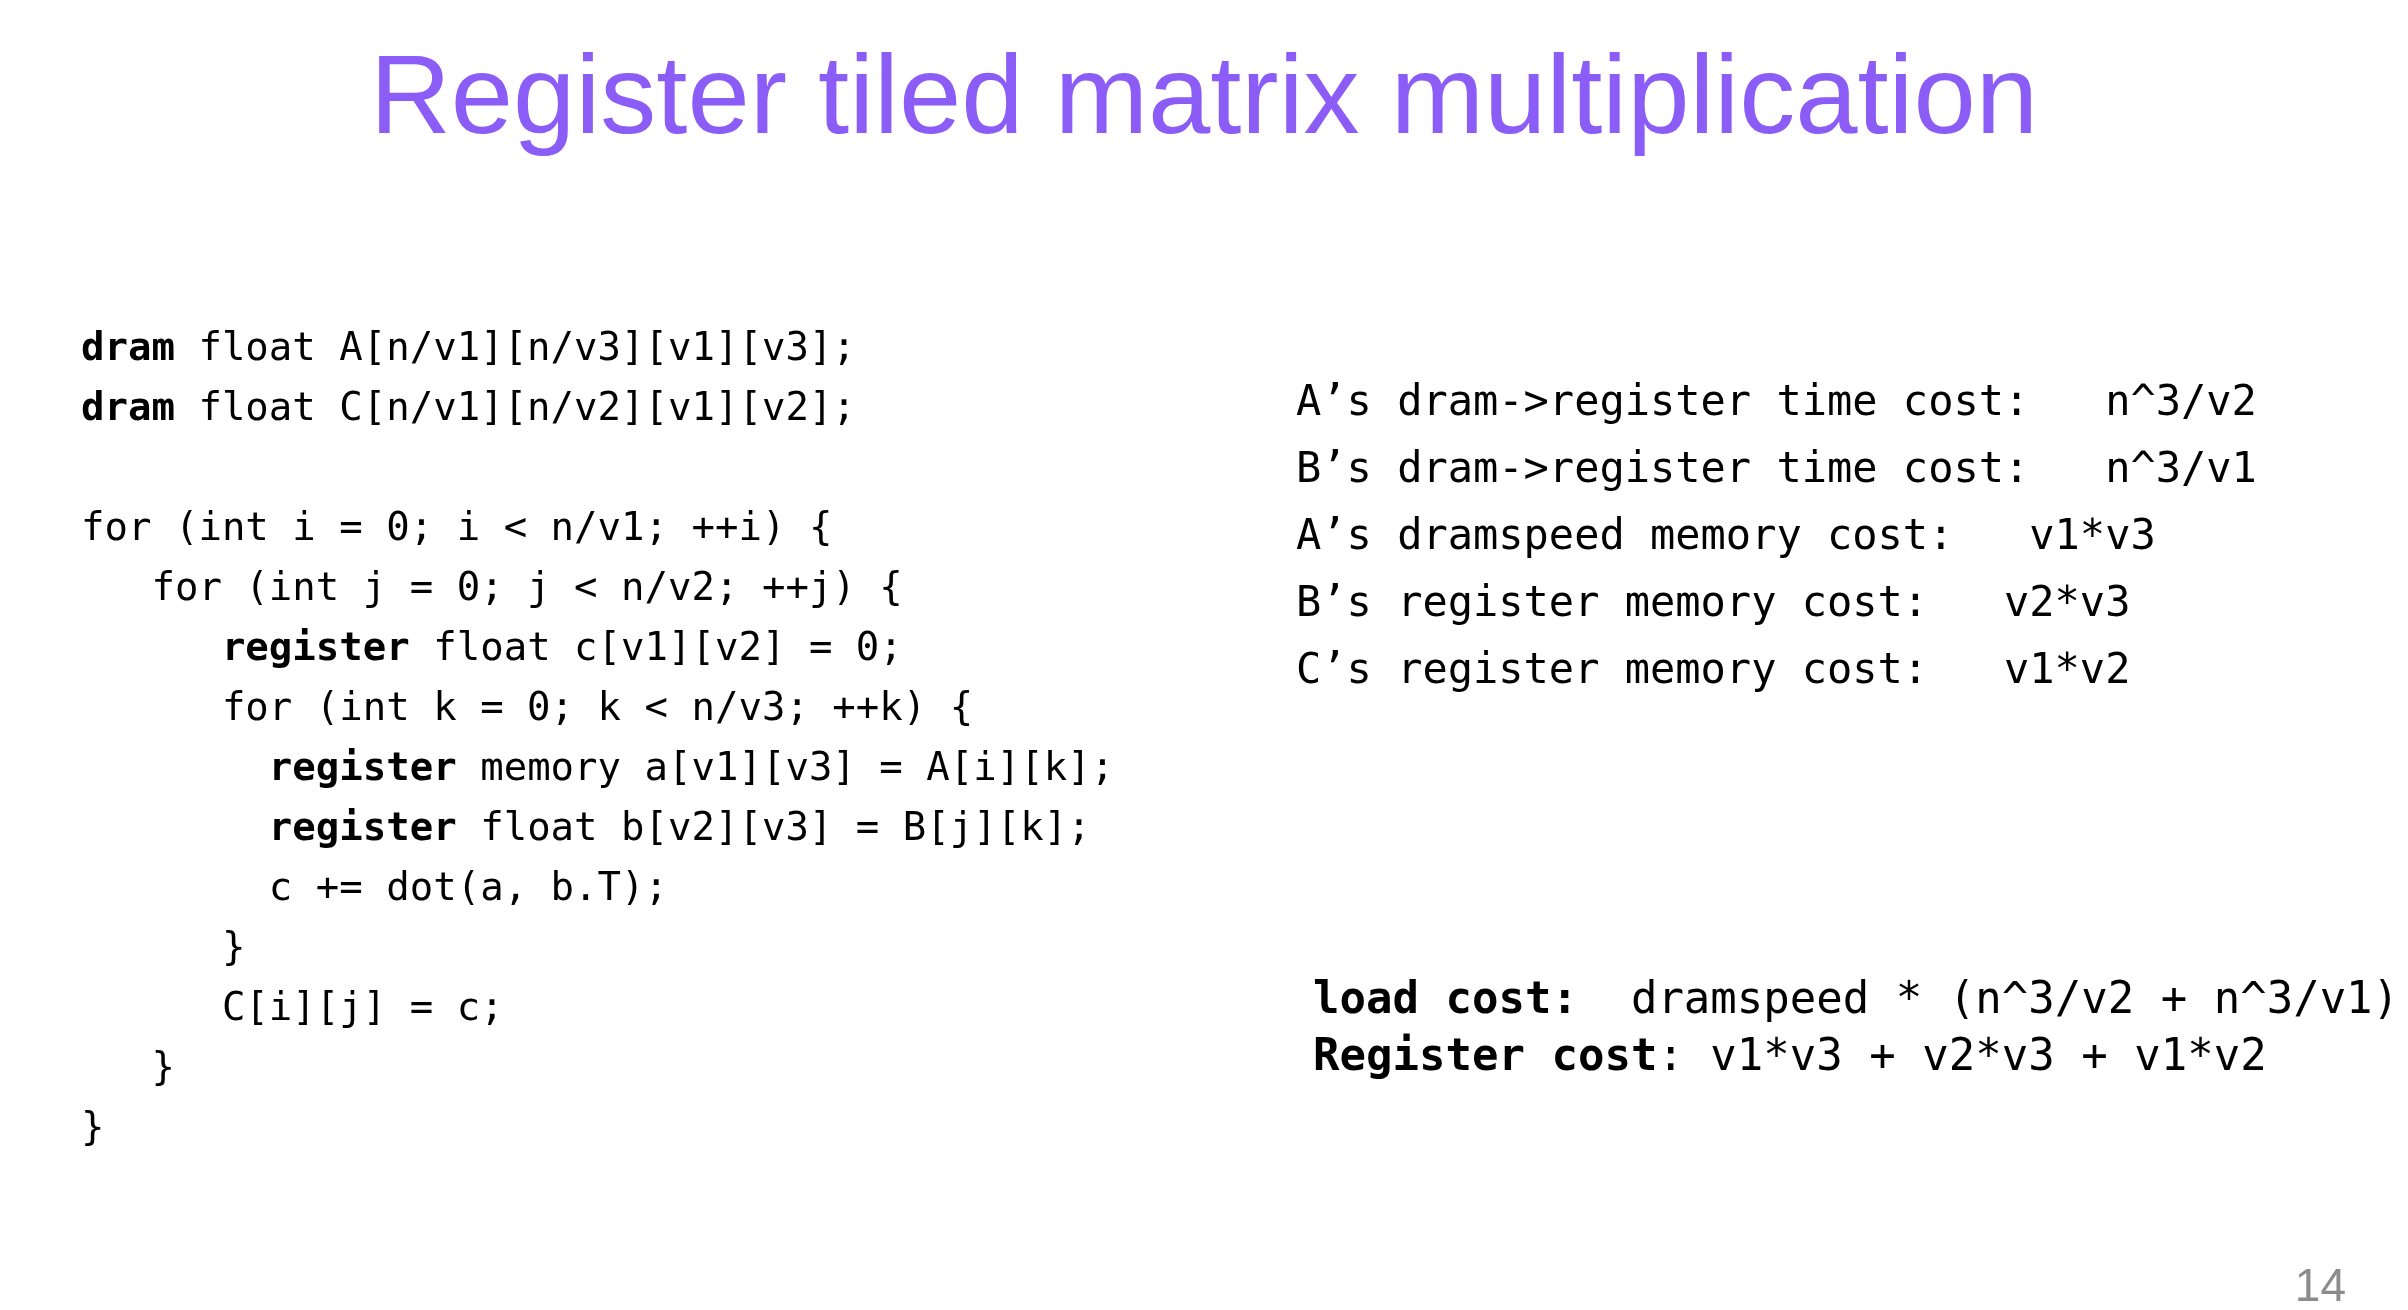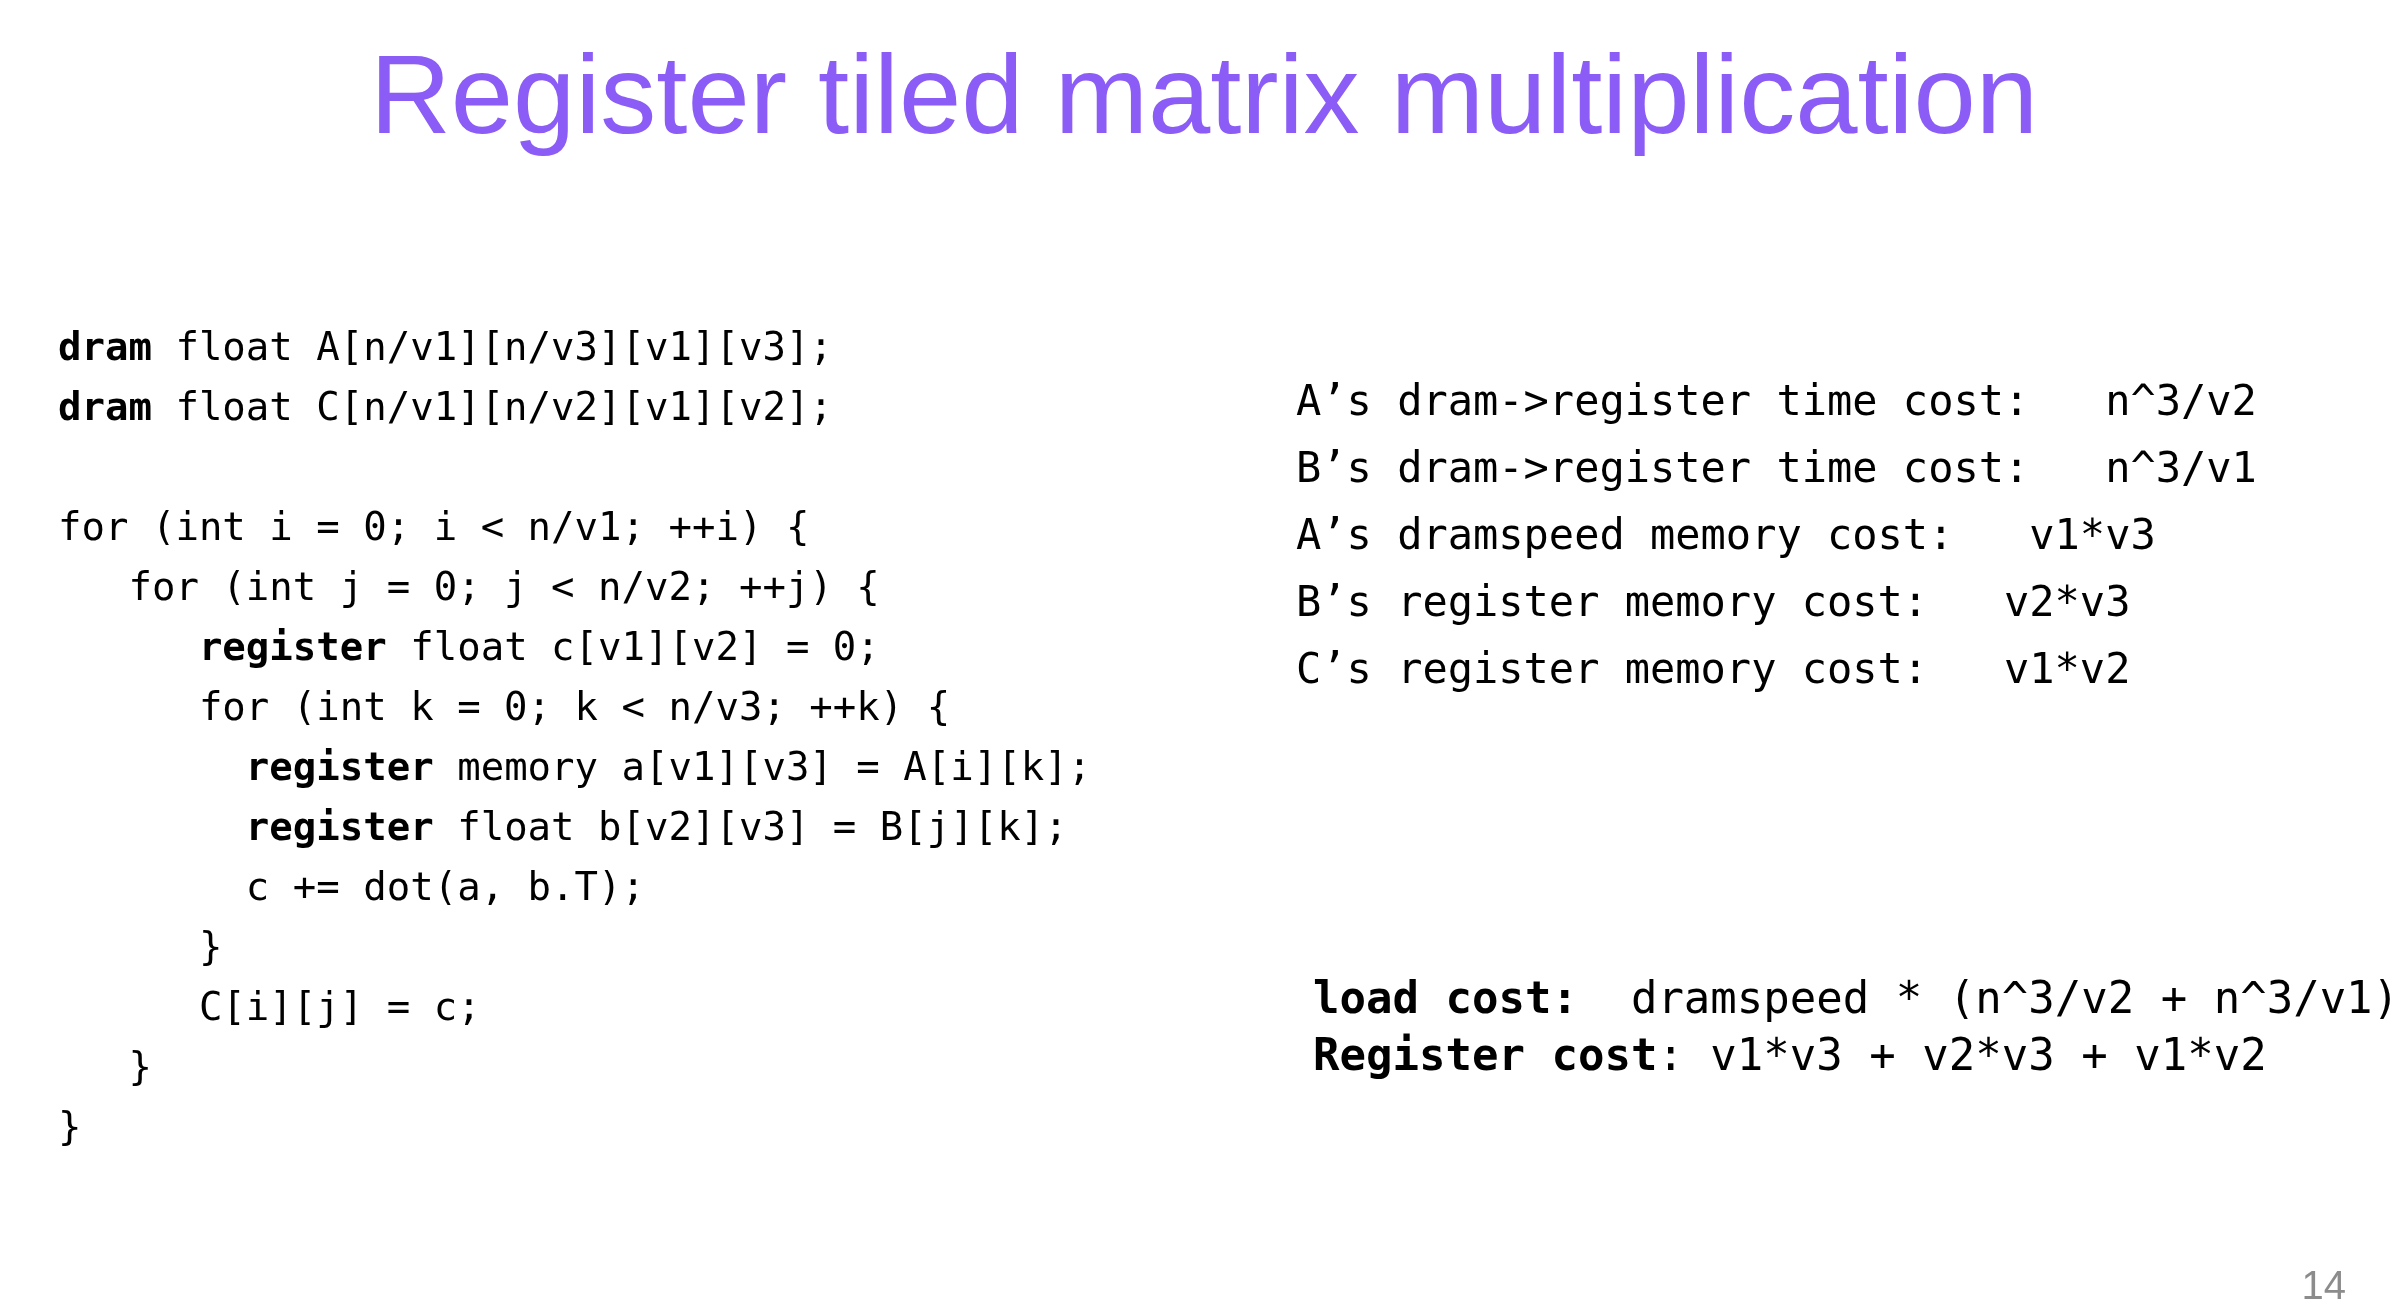--- a/index.html
+++ b/index.html
@@ -35,20 +35,21 @@
   .code-block {
     position: absolute;
     left: 58px;
     top: 317px;
     font-size: 39px;
     line-height: 60px;
   }
   .code-line {
     height: 60px;
     white-space: pre;
+    margin-left: 23px;
   }
   .cost-analysis {
     position: absolute;
     left: 1296px;
     top: 367px;
     font-size: 42px;
     line-height: 67px;
   }
   .cost-line {
     height: 67px;
@@ -65,21 +66,21 @@
   .summary-line {
     height: 57px;
     white-space: pre;
   }
   .seg { white-space: pre; }
   .bold { font-weight: bold; }
   .page-number {
     position: absolute;
     top: 1264px;
     right: 62px;
-    font-size: 40px;
+    font-size: 46px;
     line-height: 42px;
     color: #8C8C8C;
     text-align: right;
   }
 </style>
 </head>
 <body>
 
 <div class="slide">
 

